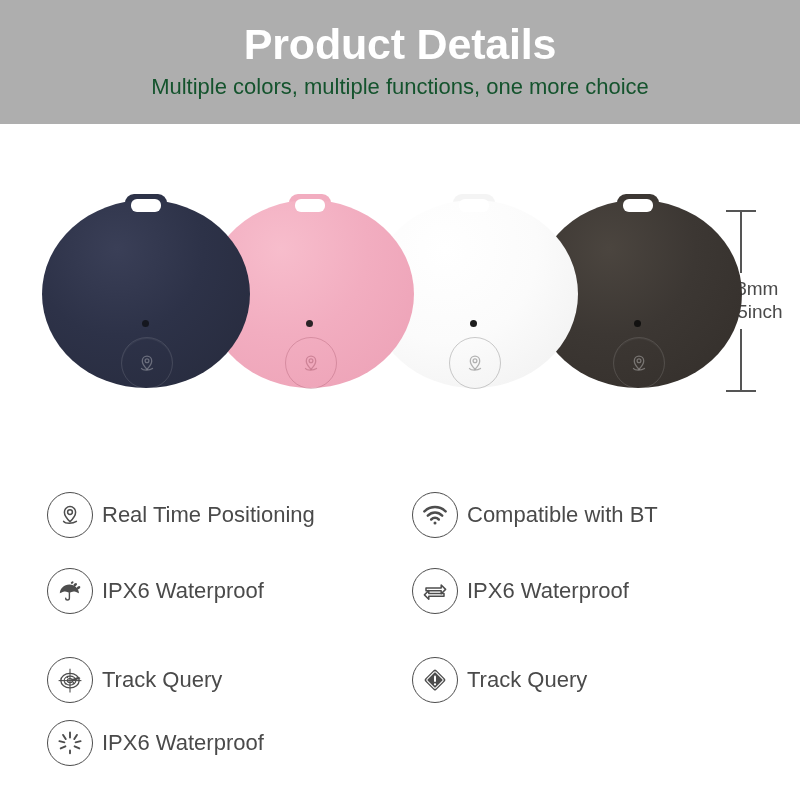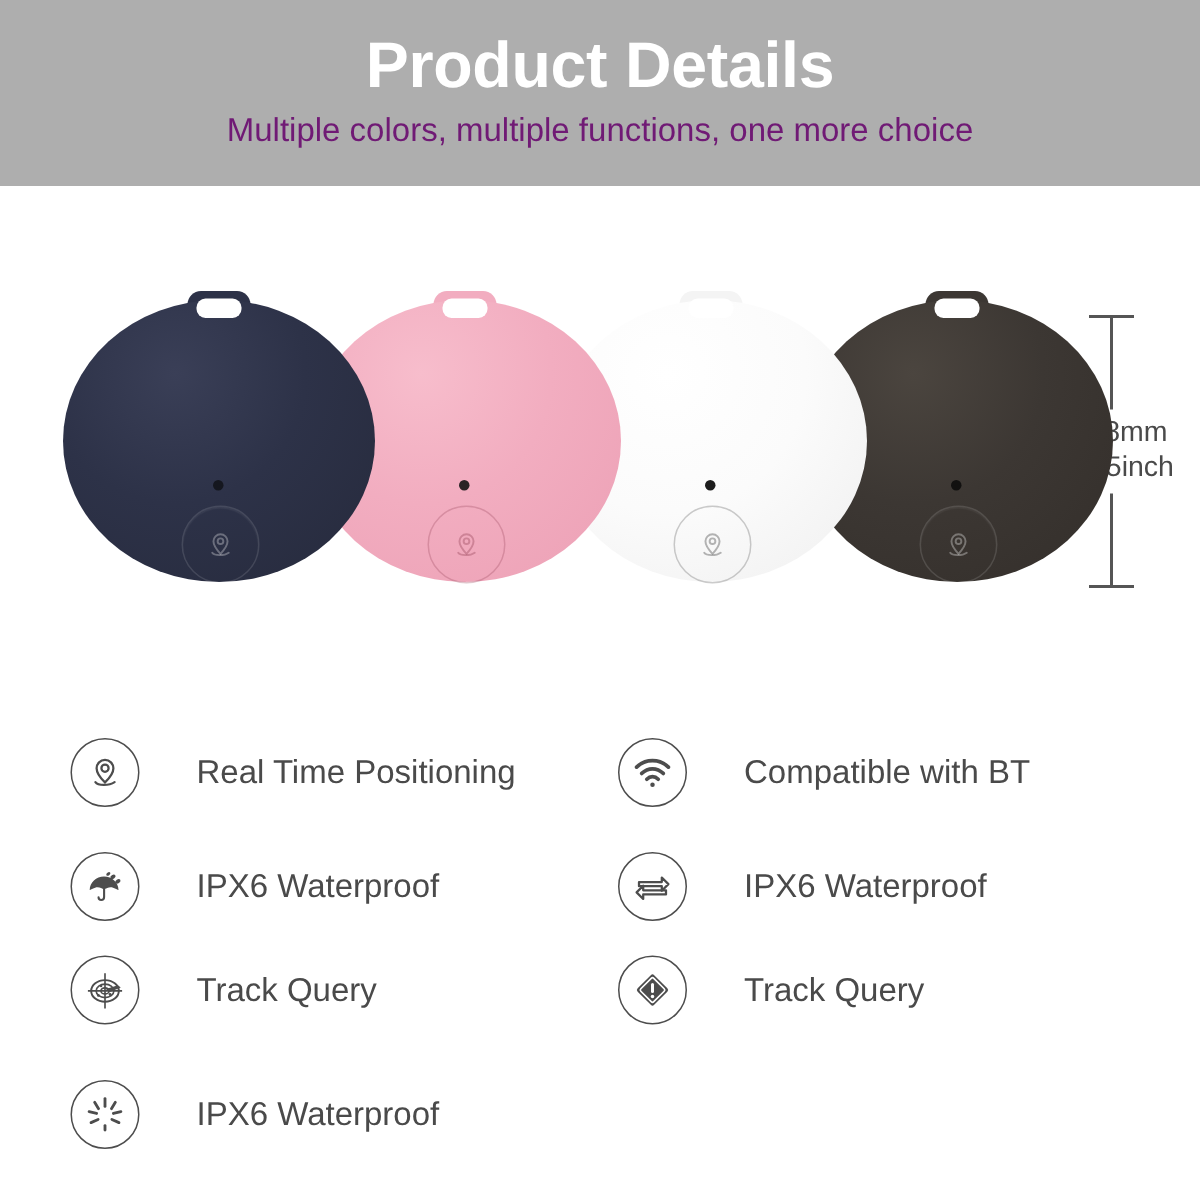--- a/index.html
+++ b/index.html
@@ -38,21 +38,21 @@
     letter-spacing: -0.2px;
     line-height: 50px;
     white-space: nowrap;
   }
   .banner-subtitle {
     position: absolute;
     left: 0;
     top: 73px;
     width: 800px;
     text-align: center;
-    color: #701a75;
+    color: #14532d;
     font-size: 22px;
     font-weight: normal;
     line-height: 28px;
     white-space: nowrap;
   }
 
   
   .product-row {
     position: absolute;
     left: 0;
@@ -199,31 +199,31 @@
     min-width: 46px;
     border: 1.6px solid #4d4d4d;
     border-radius: 50%;
     display: flex;
     align-items: center;
     justify-content: center;
     box-sizing: border-box;
   }
   .feature .ficon svg { display: block; }
   .feature .flabel {
-    margin-left: 38px;
+    margin-left: 9px;
     color: #4a4a4a;
     font-size: 22px;
     line-height: 26px;
     white-space: nowrap;
   }
   .col-left  { left: 47px;  }
   .col-right { left: 412px; text-align: right; }
   .row-0 { top: 13px;  }
   .row-1 { top: 89px;  }
-  .row-2 { top: 158px; }
+  .row-2 { top: 178px; }
   .row-3 { top: 241px; }
 </style>
 </head>
 <body>
 
 <div class="banner">
   <div class="banner-title">Product Details</div>
   <div class="banner-subtitle">Multiple colors, multiple functions, one more choice</div>
 </div>
 

